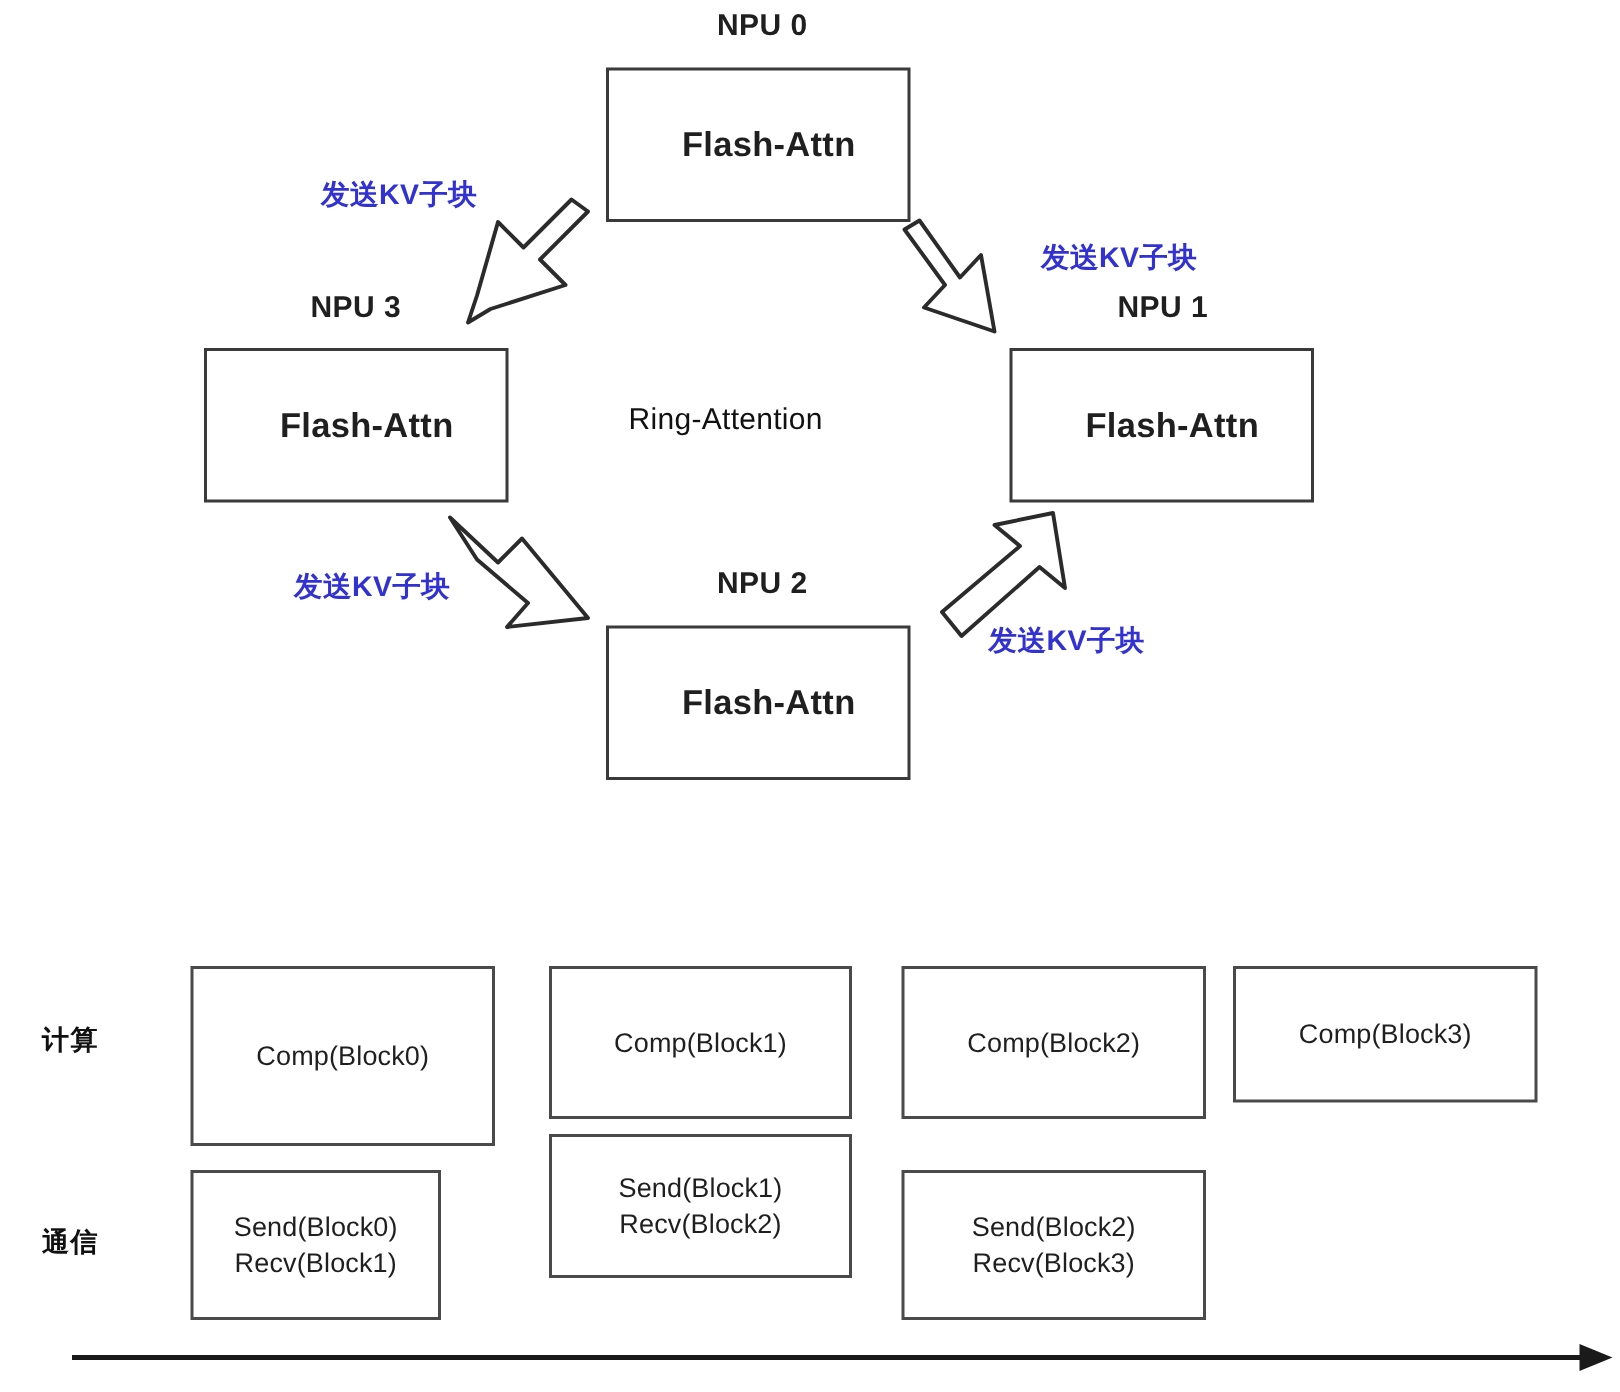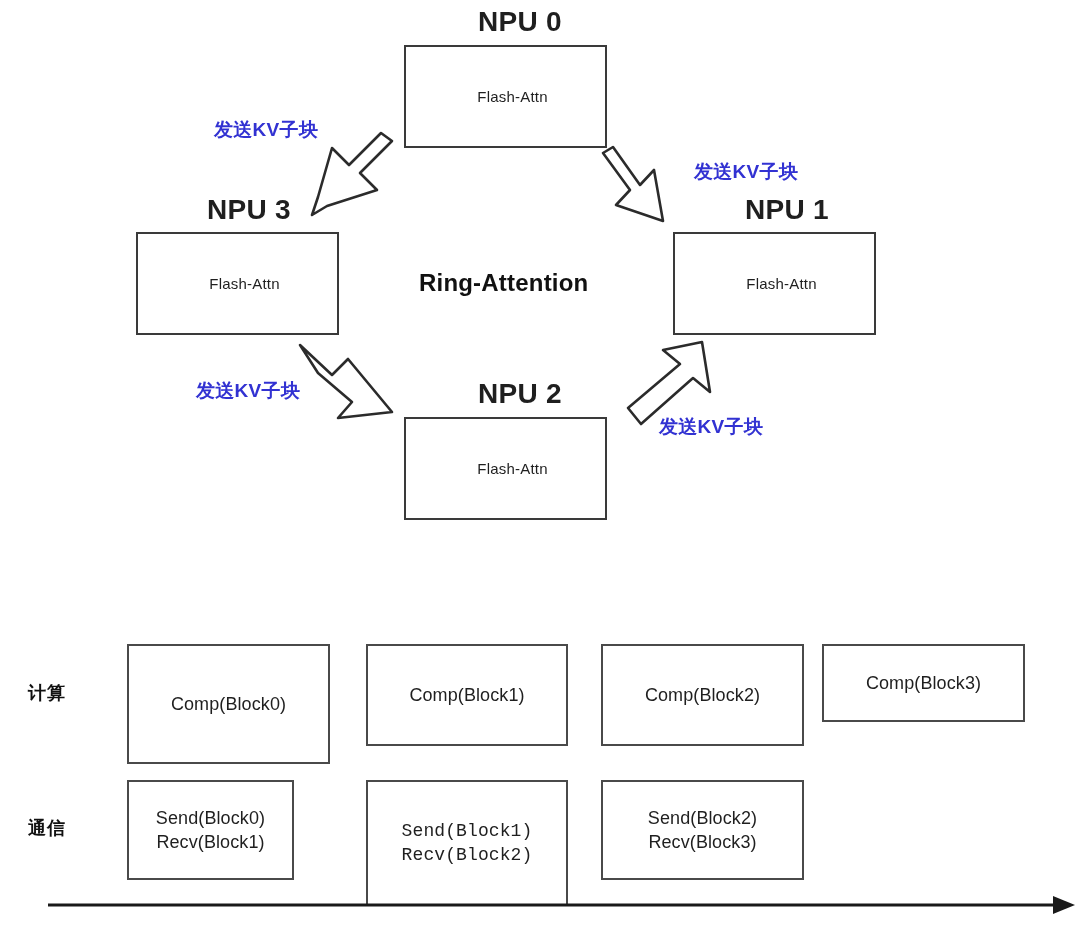--- a/index.html
+++ b/index.html
@@ -23,40 +23,40 @@
   .npu-box {
     position: absolute;
     box-sizing: border-box;
     border: 2px solid #3a3a3a;
     background: #ffffff;
     display: flex;
     align-items: center;
     justify-content: center;
   }
   .npu-box .box-text {
-    font-size: 15px;
-    font-weight: 400;
+    font-size: 23px;
+    font-weight: 700;
     letter-spacing: 0.2px;
     color: #1f1f1f;
     margin-left: 14px;
   }
   .npu-label {
     position: absolute;
-    font-size: 28px;
+    font-size: 20px;
     font-weight: 600;
     color: #1f1f1f;
     white-space: nowrap;
     letter-spacing: 0.3px;
   }
 
   
   .ring-title {
     position: absolute;
-    font-size: 24px;
-    font-weight: 700;
+    font-size: 20px;
+    font-weight: 400;
     color: #111111;
     white-space: nowrap;
     letter-spacing: 0.2px;
   }
 
   
   .kv-caption {
     position: absolute;
     font-size: 19px;
     font-weight: 700;
@@ -138,31 +138,31 @@
 
   <div class="tl-box" style="left:127px; top:644px; width:203px; height:120px;">
     <span class="tl-text">Comp(Block0)</span>
   </div>
   <div class="tl-box" style="left:366px; top:644px; width:202px; height:102px;">
     <span class="tl-text">Comp(Block1)</span>
   </div>
   <div class="tl-box" style="left:601px; top:644px; width:203px; height:102px;text-align:right;">
     <span class="tl-text">Comp(Block2)</span>
   </div>
-  <div class="tl-box" style="left:822px; top:644px; width:203px; height:78px;">
+  <div class="tl-box" style="left:822px; top:644px; width:203px; height:91px;">
     <span class="tl-text">Comp(Block3)</span>
   </div>
 
   <div class="tl-box" style="left:127px; top:780px; width:167px; height:100px;align-items:center;">
     <span class="tl-text">
       <span>Send(Block0)</span>
       <span class="l2">Recv(Block1)</span>
     </span>
   </div>
-  <div class="tl-box" style="left:366px; top:780px; width:202px; height:126px;font-family:Liberation Mono, monospace;">
+  <div class="tl-box" style="left:366px; top:756px; width:202px; height:96px;">
     <span class="tl-text">
       <span>Send(Block1)</span>
       <span class="l2">Recv(Block2)</span>
     </span>
   </div>
   <div class="tl-box" style="left:601px; top:780px; width:203px; height:100px;">
     <span class="tl-text">
       <span>Send(Block2)</span>
       <span class="l2">Recv(Block3)</span>
     </span>

